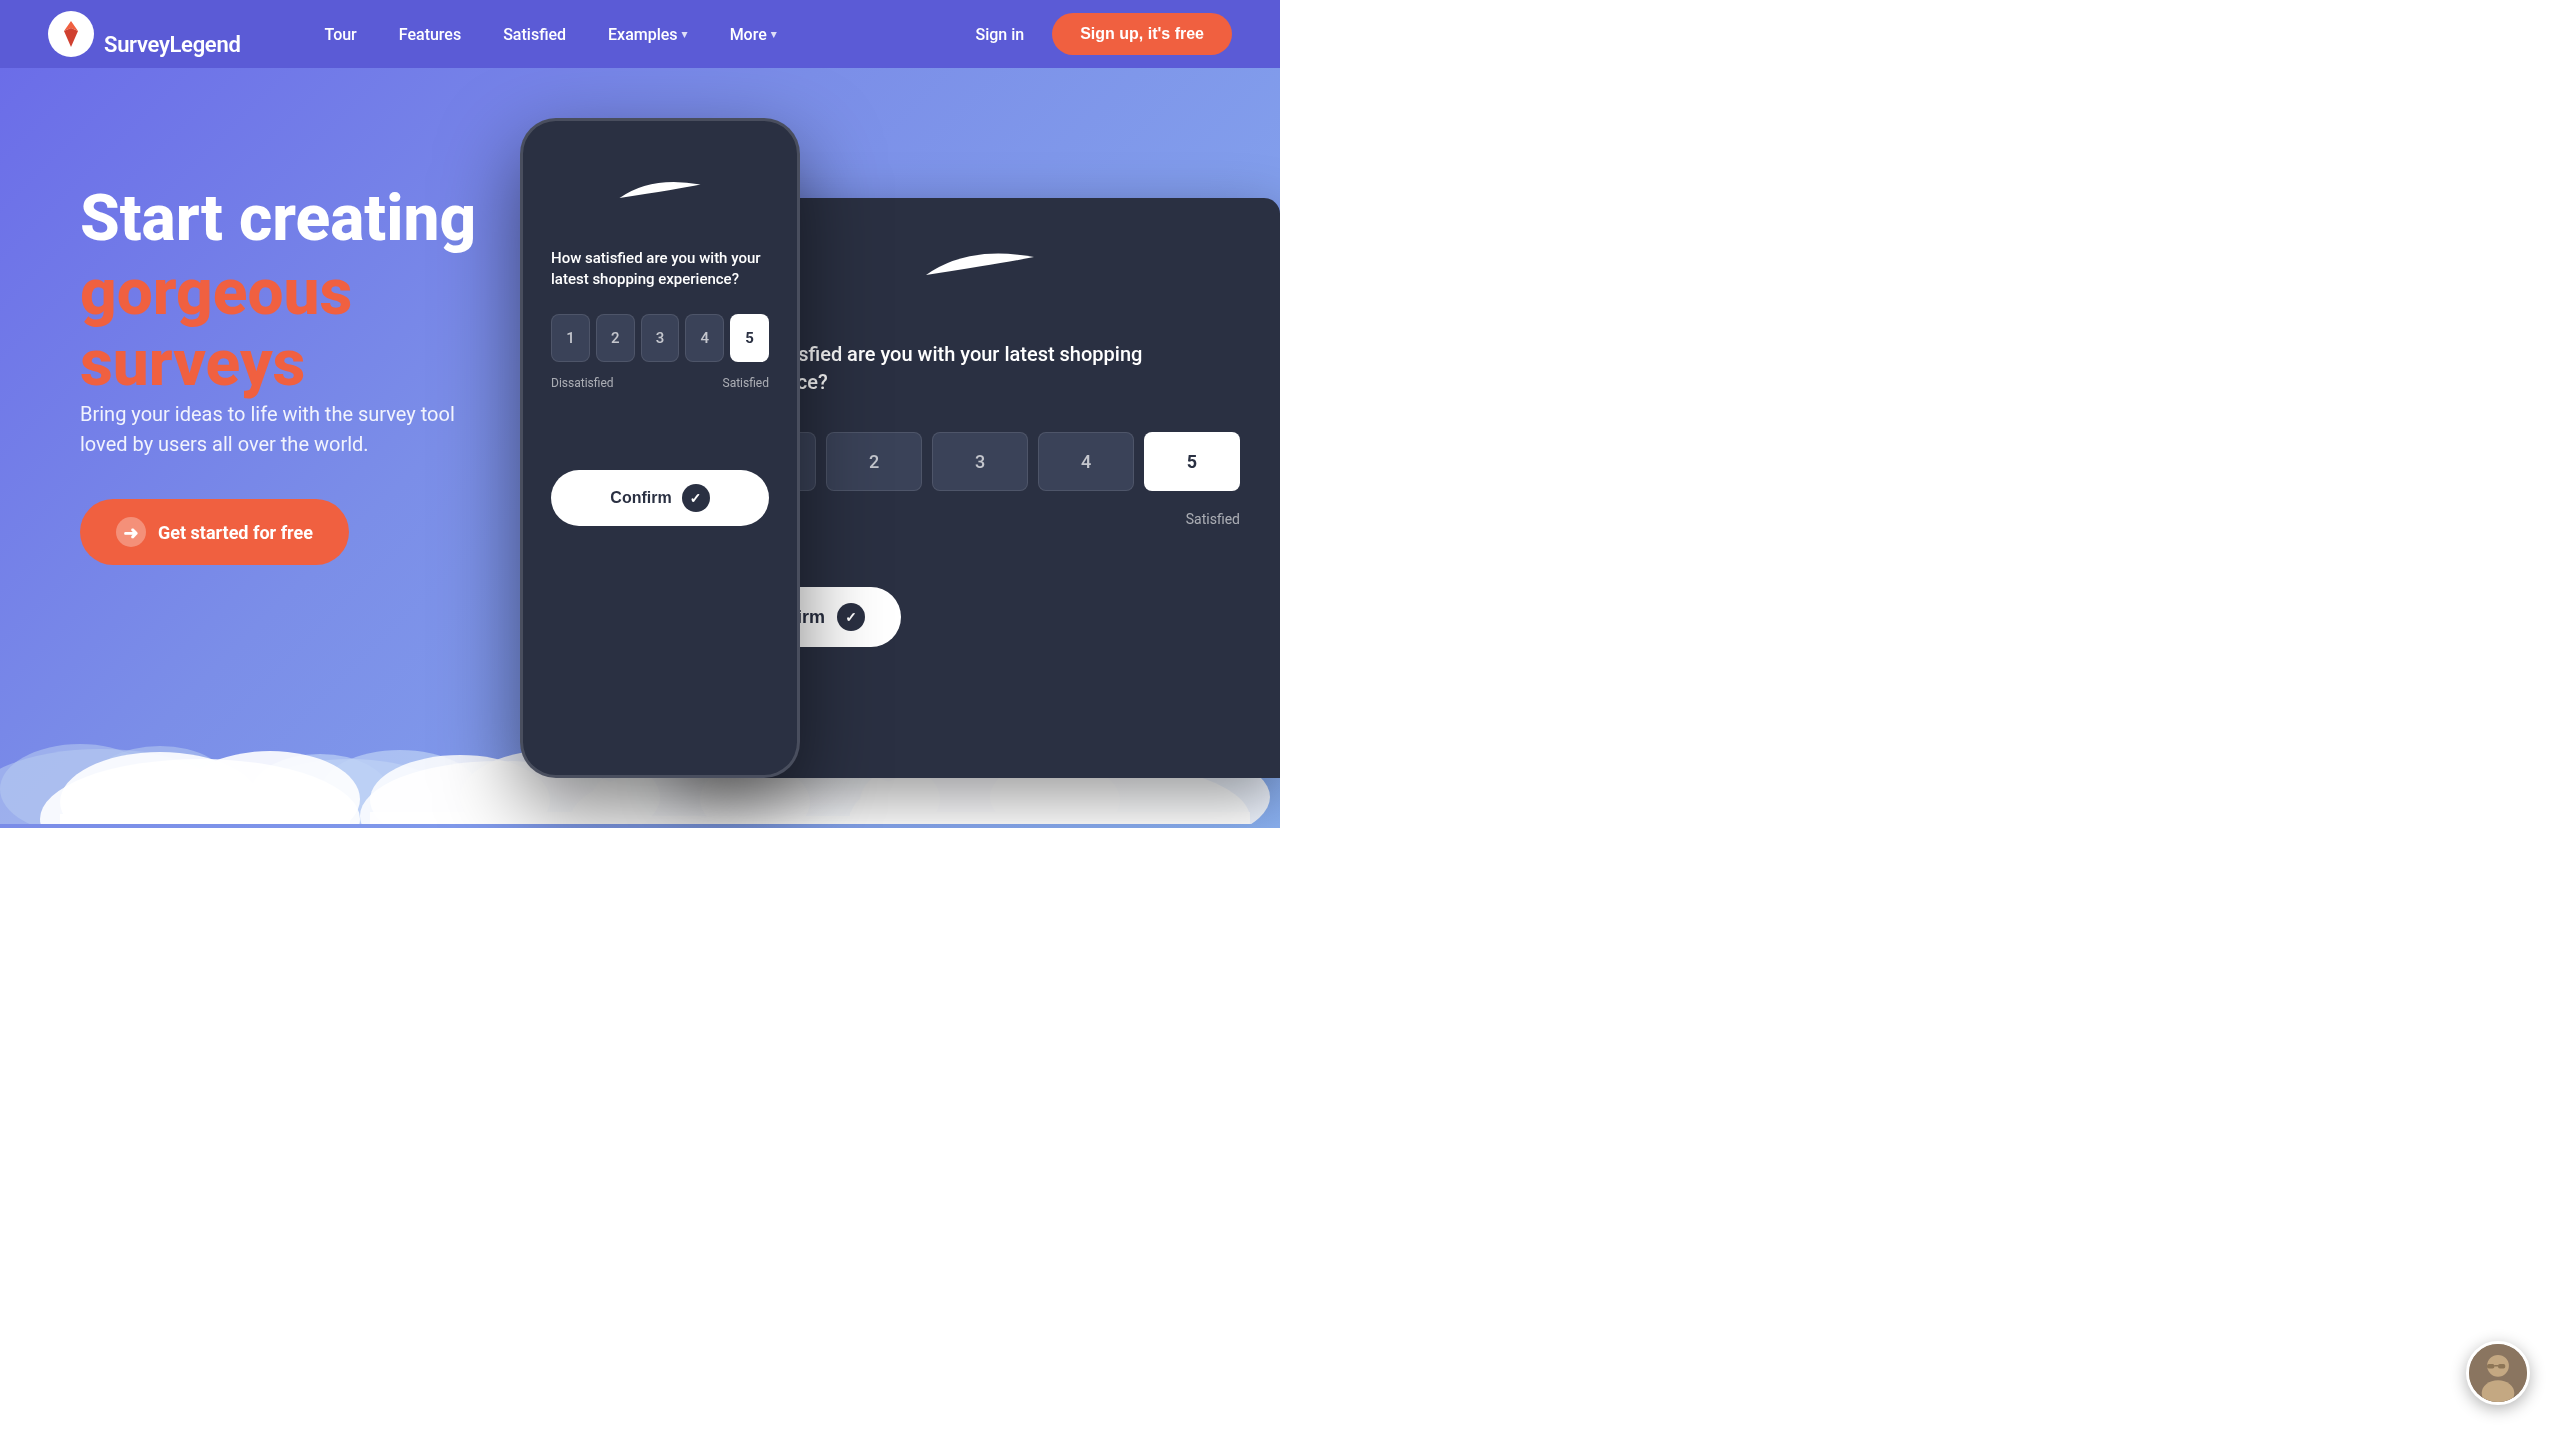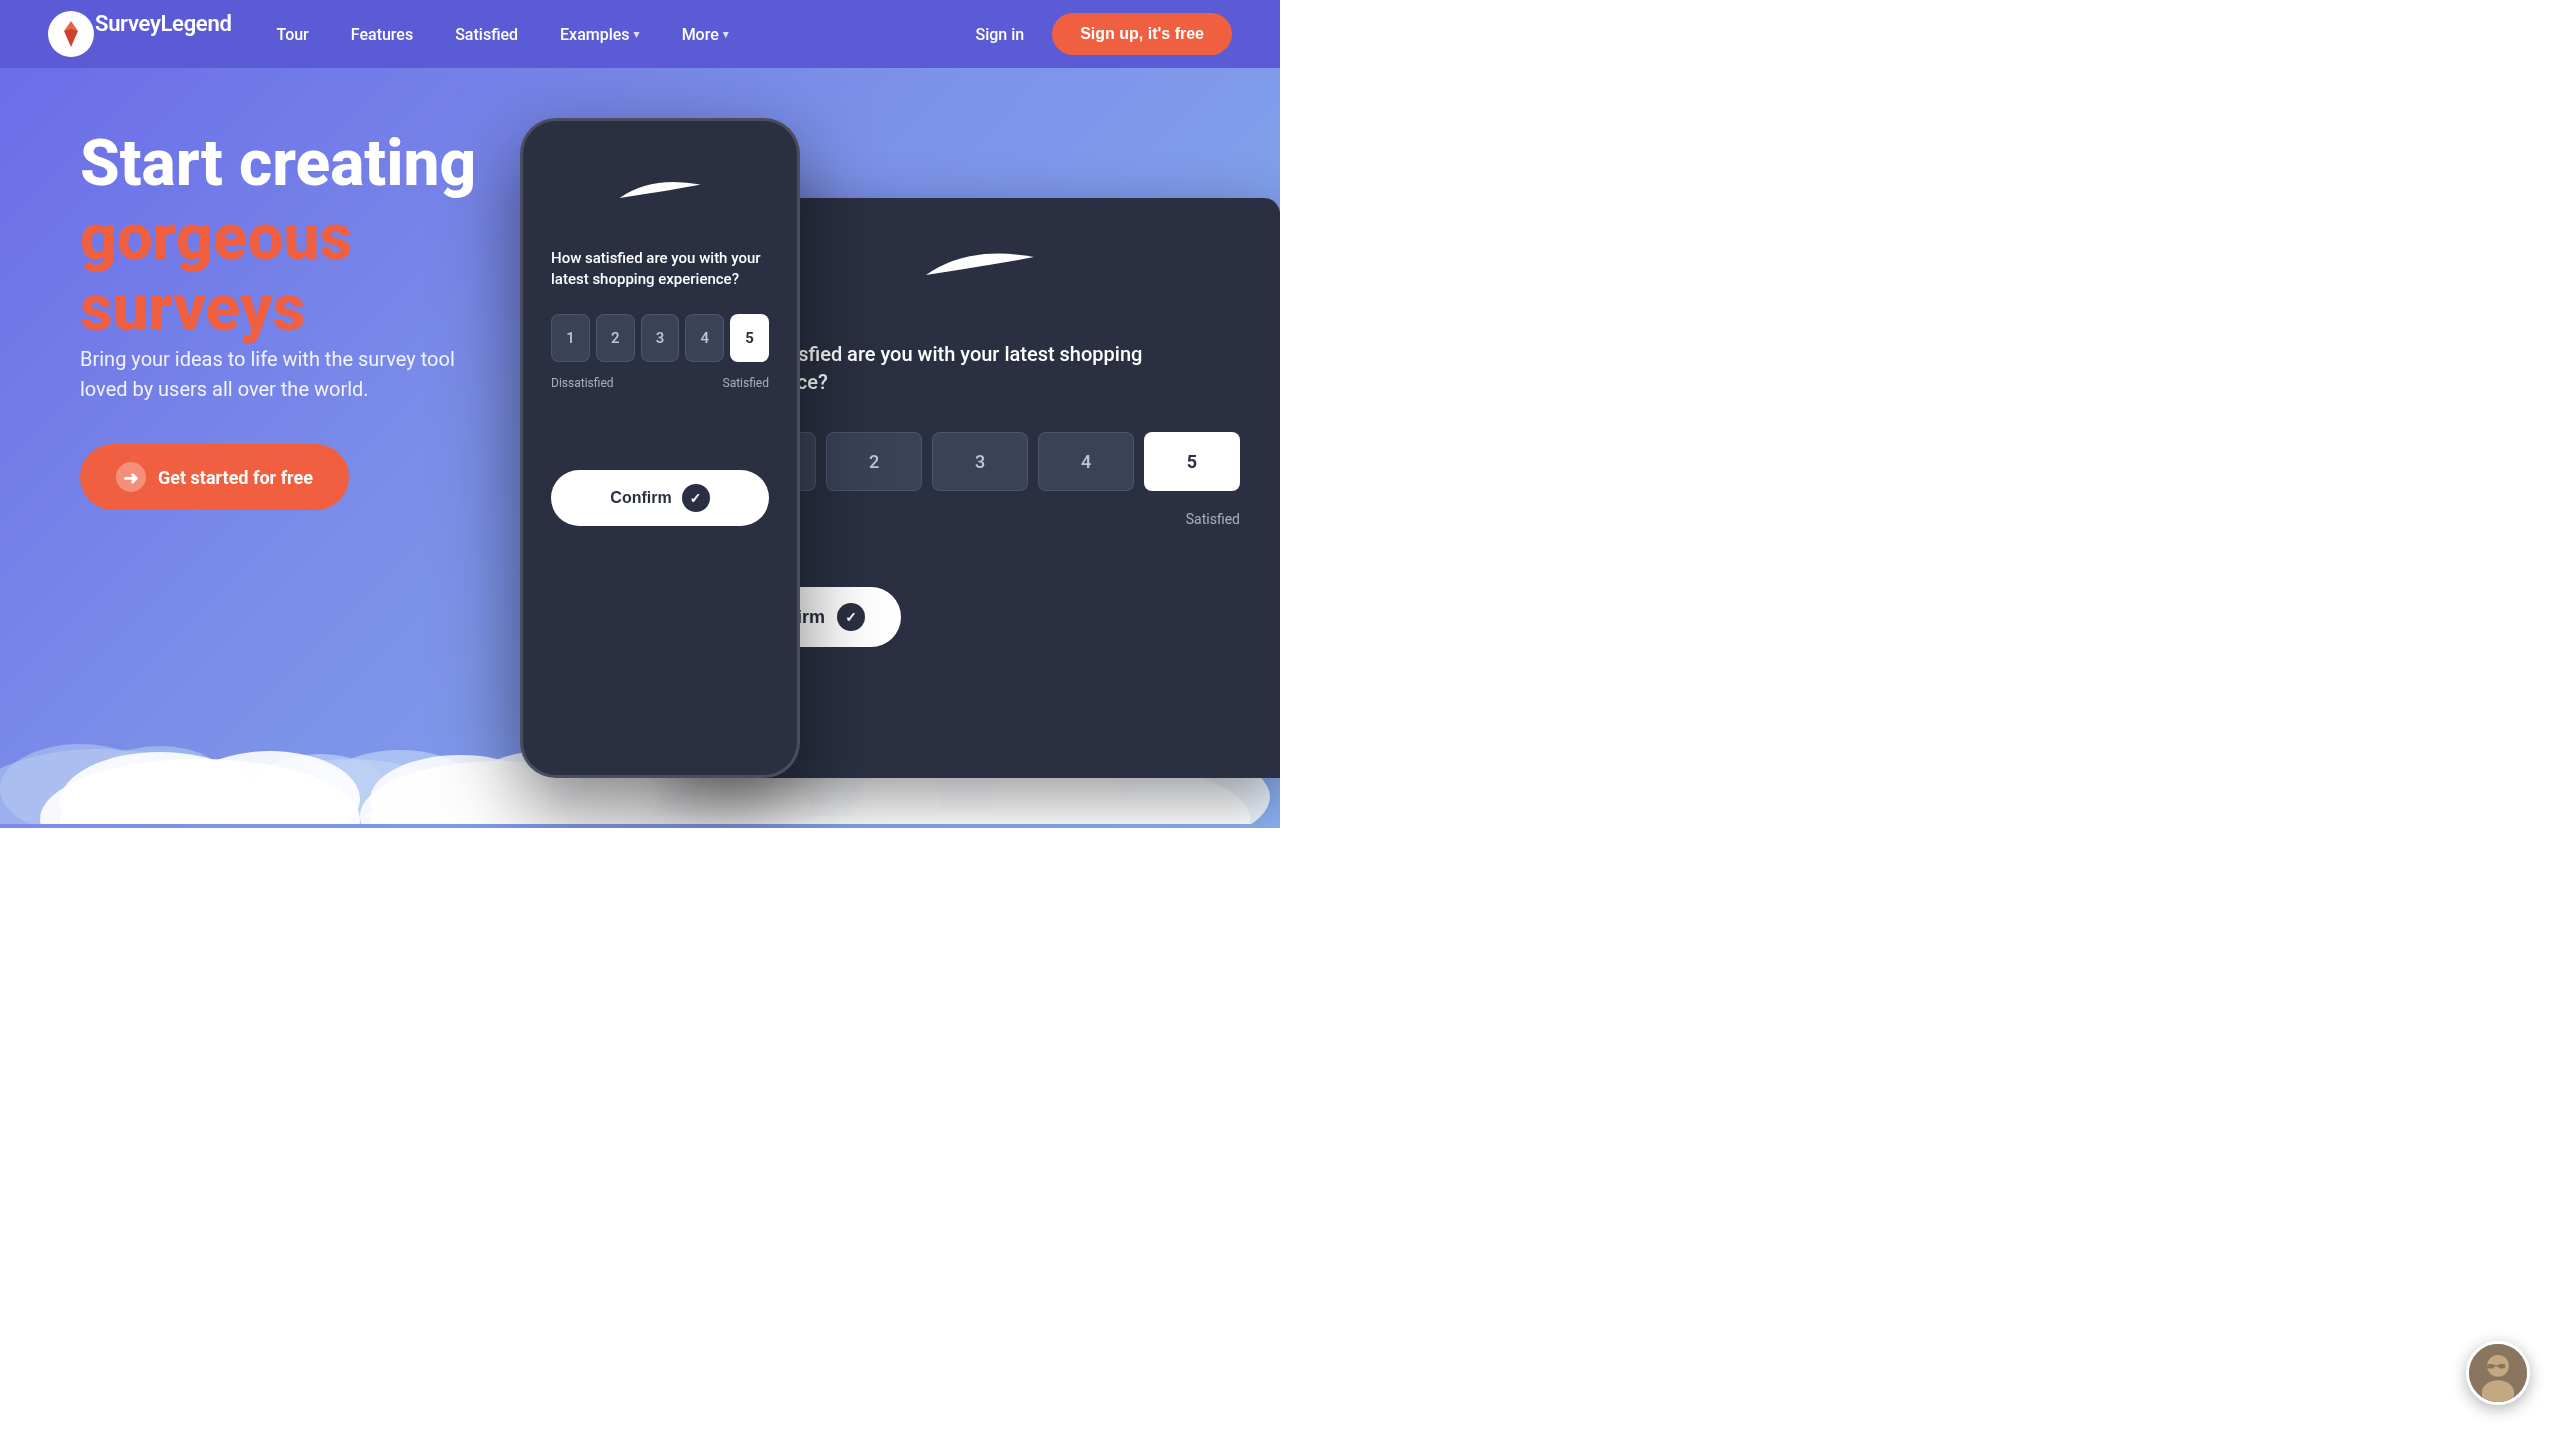--- a/index.html
+++ b/index.html
@@ -17,23 +17,23 @@
       align-items: center;
       padding: 0 48px;
       height: 68px;
       background: #5b5bd6;
       position: relative;
       z-index: 10;
     }
 
     .logo-wrap {
       display: flex;
-      align-items: flex-start;
-      gap: 1px;
-      margin-right: 29px;
+      align-items: flex-end;
+      gap: 10px;
+      margin-right: 68px;
     }
 
     .logo-icon {
       width: 46px;
       height: 46px;
     }
 
     .logo-text {
       color: white;
       font-size: 22px;
@@ -88,21 +88,21 @@
     }
 
     
     .hero {
       background: linear-gradient(135deg, #6b6de8 0%, #7b8ee8 40%, #8ab0f0 100%);
       min-height: 760px;
       position: relative;
       overflow: hidden;
       display: flex;
       align-items: flex-start;
-      padding-top: 61px;
+      padding-top: 116px;
     }
 
     .hero-content {
       padding: 0 80px;
       max-width: 600px;
       position: relative;
       z-index: 5;
     }
 
     .hero-title-white {

